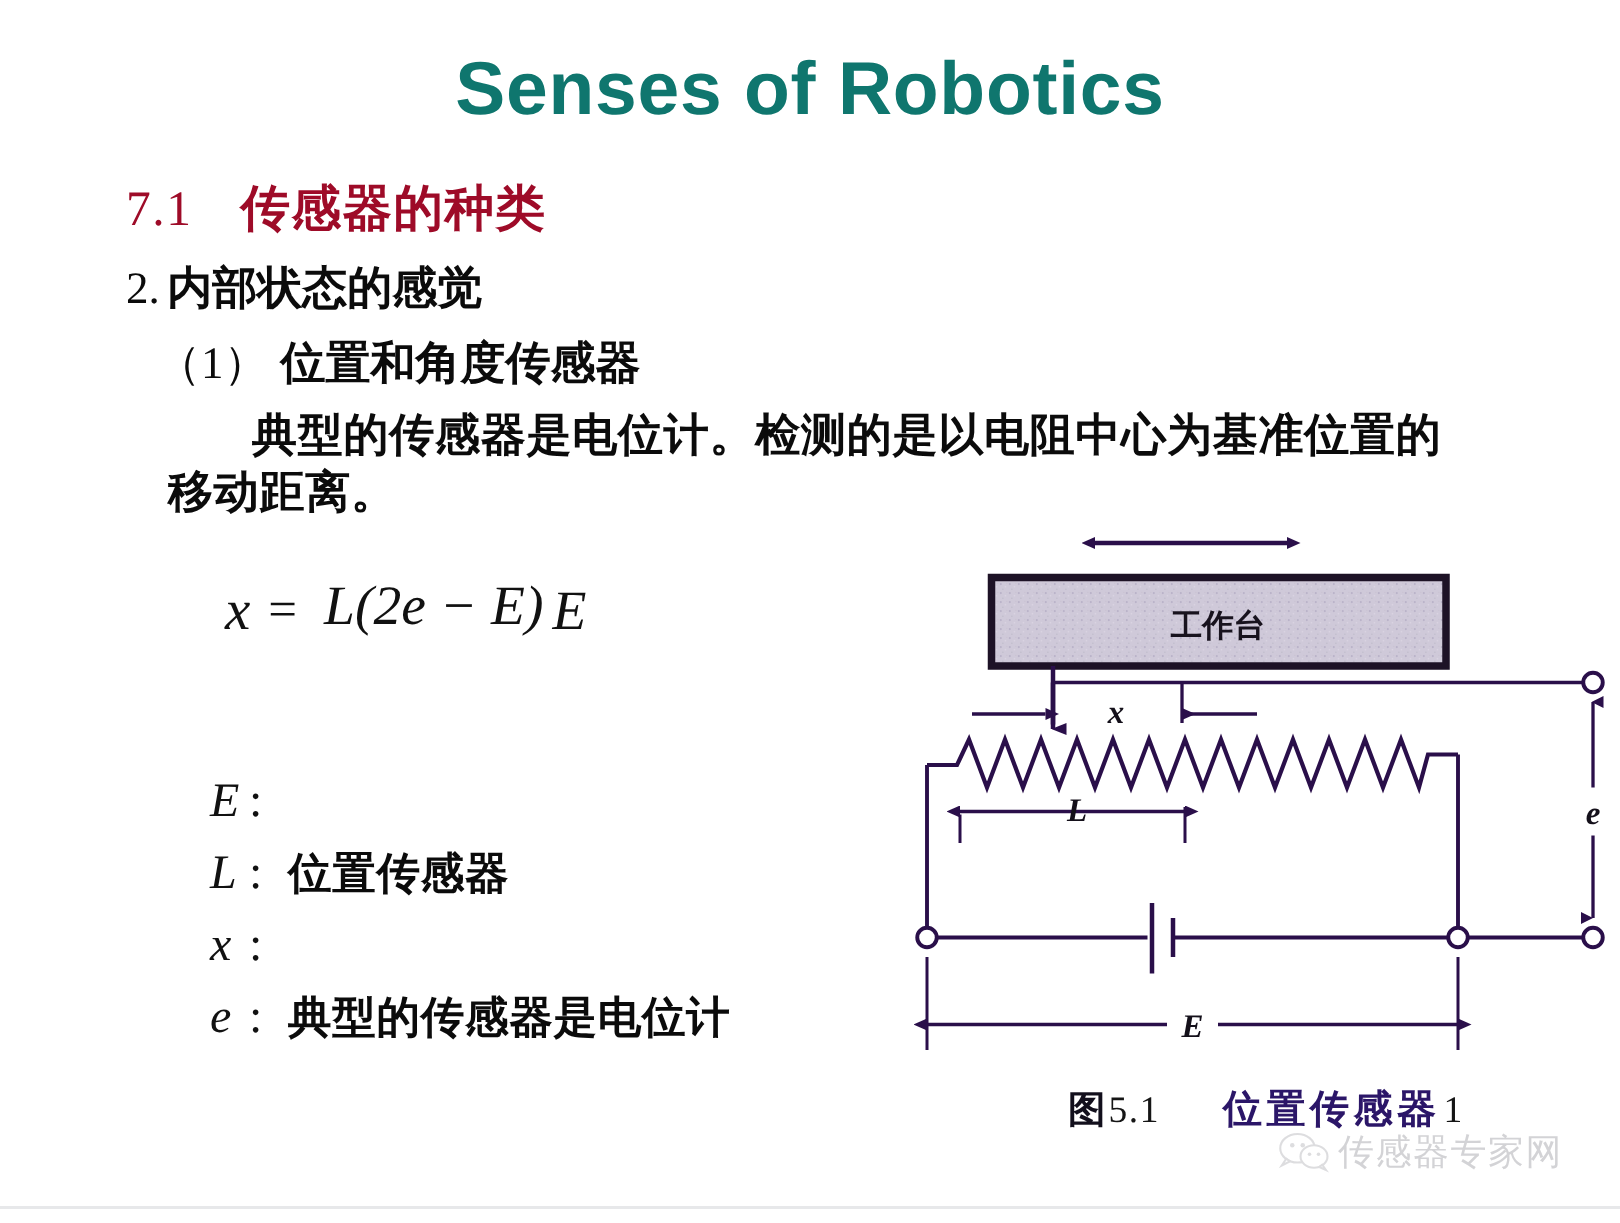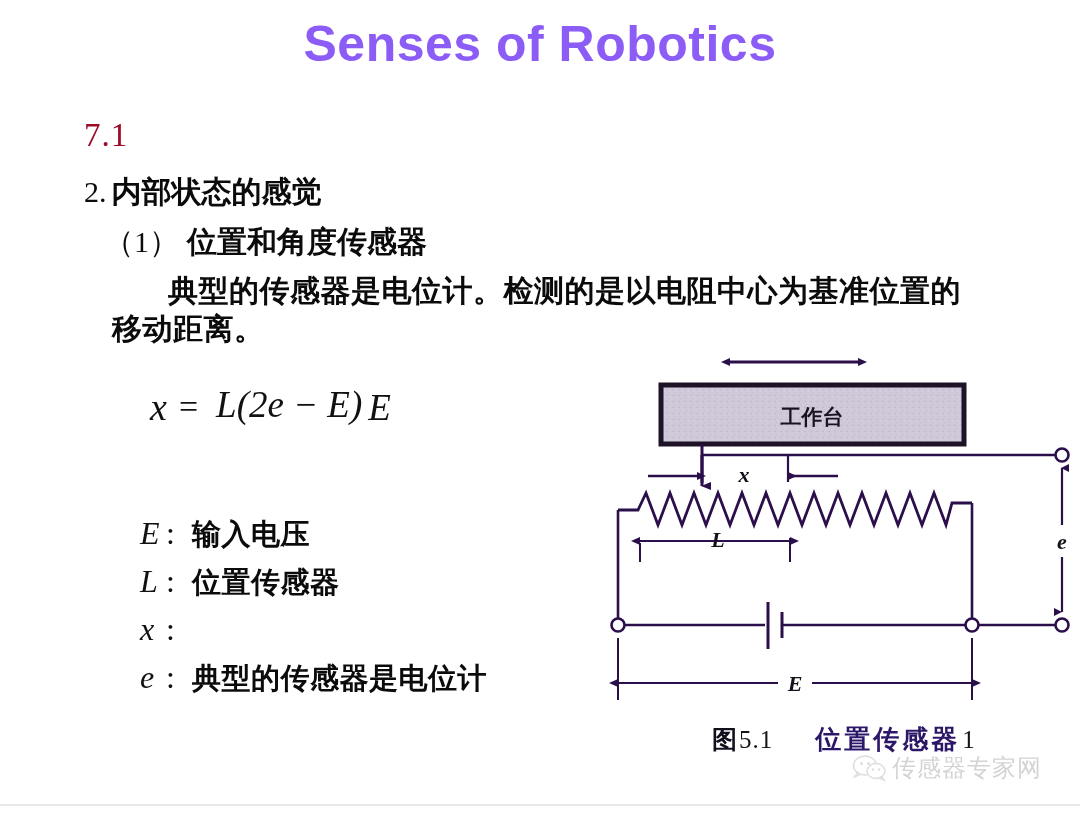--- a/index.html
+++ b/index.html
@@ -21,28 +21,28 @@
     left: 0; top: 0;
     width: 1080px;
     height: 815px;
     background: #ffffff;
   }
 
   
   #slide-title {
     position: absolute;
     left: 0;
-    top: 15px;
+    top: 30px;
     width: 1080px;
     text-align: center;
     font-family: "Liberation Sans", sans-serif;
     font-weight: bold;
     font-size: 50px;
     letter-spacing: 0.5px;
-    color: #8b5cf6;
+    color: #0f766e;
     white-space: nowrap;
   }
 
   
   .cjk {
     font-family: "DejaVu Sans", "Liberation Sans", sans-serif;
     font-weight: bold;
     color: #0b0b0b;
   }
 
@@ -280,20 +280,21 @@
 </style>
 </head>
 <body>
 
 <div class="slide">
 
   <div id="slide-title">Senses of Robotics</div>
 
   <div id="section-number-heading">
     <span class="num">7.1</span>
+    <span class="cn">传感器的种类</span>
   </div>
 
   <div id="subsection-heading">
     <span class="num">2.</span>
     <span class="cjk">内部状态的感觉</span>
   </div>
 
   <div id="item-heading">
     <span class="num">（1）</span>
     <span class="cjk">位置和角度传感器</span>
@@ -308,21 +309,20 @@
       <span class="numerator">L(2e − E)</span>
       <span class="bar"></span>
       <span class="denominator">E</span>
     </span>
   </div>
 
   <div id="symbol-legend">
     <div class="legend-row">
       <span class="sym">E</span>
       <span class="colon">:</span>
-      <span class="desc">输入电压</span>
     </div>
     <div class="legend-row">
       <span class="sym">L</span>
       <span class="colon">:</span>
       <span class="desc">位置传感器</span>
     </div>
     <div class="legend-row">
       <span class="sym">x</span>
       <span class="colon">:</span>
     </div>

